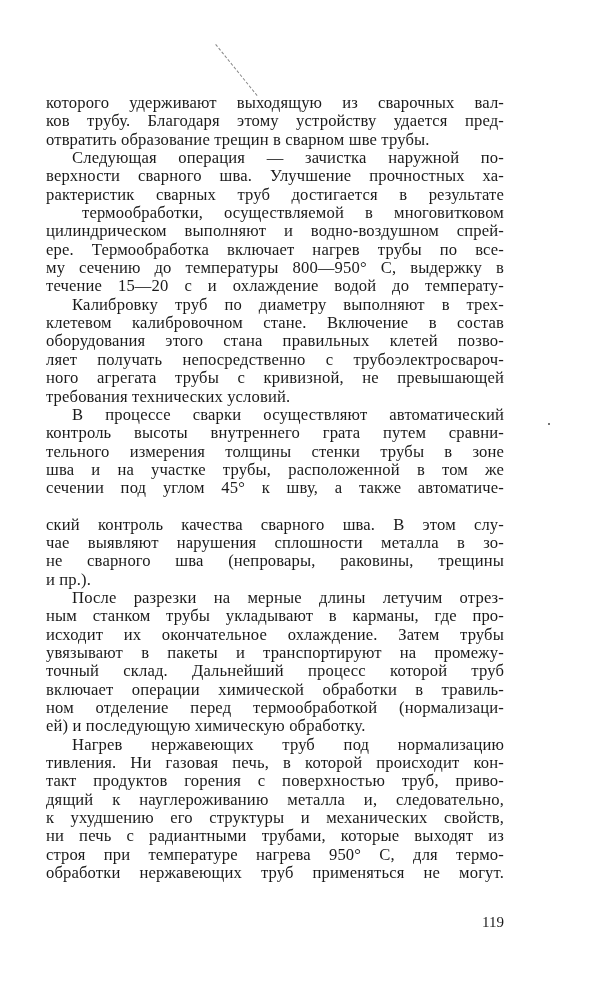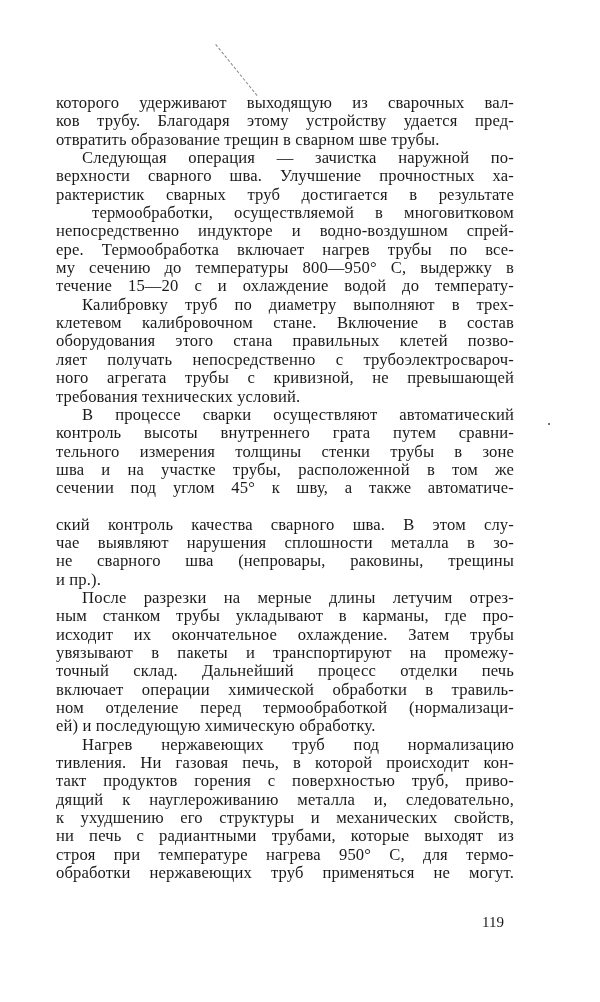--- a/index.html
+++ b/index.html
@@ -30,21 +30,21 @@
       position: absolute;
       left: 548px;
       top: 423px;
       width: 2px;
       height: 2px;
       background: #444;
       border-radius: 1px;
     }
     .page-text {
       position: absolute;
-      left: 56px;
+      left: 46px;
       top: 94px;
       width: 458px;
     }
     .line {
       display: block;
       height: 18.35px;
       line-height: 18.35px;
       font-size: 16.6px;
       letter-spacing: 0.15px;
       text-align: justify;
@@ -74,21 +74,21 @@
     <span class="line" style="white-space: normal;">которого удерживают выходящую из сварочных вал-</span>
     <span class="line" style="white-space: normal;">ков трубу. Благодаря этому устройству удается пред-</span>
     <span class="line last" style="white-space: normal;">отвратить образование трещин в сварном шве трубы.</span>
   </div>
 
   <div>
     <span class="line indent" style="white-space: normal;">Следующая операция — зачистка наружной по-</span>
     <span class="line" style="white-space: normal;">верхности сварного шва. Улучшение прочностных ха-</span>
     <span class="line" style="white-space: normal;">рактеристик сварных труб достигается в результате</span>
     <span class="line" style="white-space: normal; margin-left: 36px;">термообработки, осуществляемой в многовитковом</span>
-    <span class="line" style="white-space: normal;">непосредственно индукторе и водно-воздушном спрей-</span>
+    <span class="line" style="white-space: normal;">цилиндрическом выполняют и водно-воздушном спрей-</span>
     <span class="line" style="white-space: normal;">ере. Термообработка включает нагрев трубы по все-</span>
     <span class="line" style="white-space: normal;">му сечению до температуры 800—950° С, выдержку в</span>
     <span class="line" style="white-space: normal;">течение 15—20 с и охлаждение водой до температу-</span>
   </div>
 
   <div>
     <span class="line indent" style="white-space: normal;">Калибровку труб по диаметру выполняют в трех-</span>
     <span class="line" style="white-space: normal;">клетевом калибровочном стане. Включение в состав</span>
     <span class="line" style="white-space: normal;">оборудования этого стана правильных клетей позво-</span>
     <span class="line" style="white-space: normal;">ляет получать непосредственно с трубоэлектросвароч-</span>
@@ -106,21 +106,21 @@
     <span class="line" style="white-space: normal;">чае выявляют нарушения сплошности металла в зо-</span>
     <span class="line" style="white-space: normal;">не сварного шва (непровары, раковины, трещины</span>
     <span class="line last" style="white-space: normal;">и пр.).</span>
   </div>
 
   <div>
     <span class="line indent" style="white-space: normal;">После разрезки на мерные длины летучим отрез-</span>
     <span class="line" style="white-space: normal;">ным станком трубы укладывают в карманы, где про-</span>
     <span class="line" style="white-space: normal;">исходит их окончательное охлаждение. Затем трубы</span>
     <span class="line" style="white-space: normal;">увязывают в пакеты и транспортируют на промежу-</span>
-    <span class="line" style="white-space: normal;">точный склад. Дальнейший процесс отделки печь</span>
+    <span class="line" style="white-space: normal;">точный склад. Дальнейший процесс которой труб</span>
     <span class="line" style="white-space: normal;">включает операции химической обработки в травиль-</span>
     <span class="line" style="white-space: normal;">ном отделение перед термообработкой (нормализаци-</span>
     <span class="line last" style="white-space: normal;">ей) и последующую химическую обработку.</span>
   </div>
 
   <div>
     <span class="line indent" style="white-space: normal;">Нагрев нержавеющих труб под нормализацию</span>
     <span class="line" style="white-space: normal;">тивления. Ни газовая печь, в которой происходит кон-</span>
     <span class="line" style="white-space: normal;">такт продуктов горения с поверхностью труб, приво-</span>
     <span class="line" style="white-space: normal;">дящий к науглероживанию металла и, следовательно,</span>

